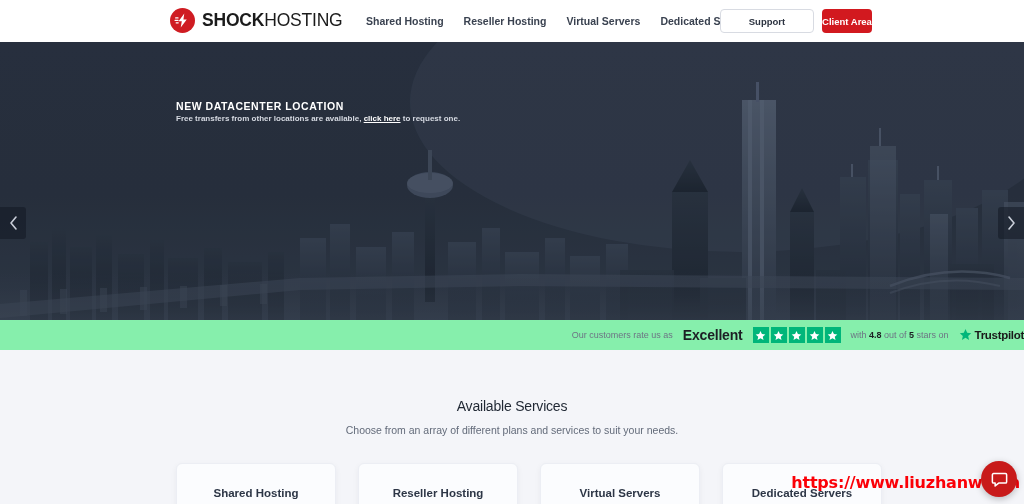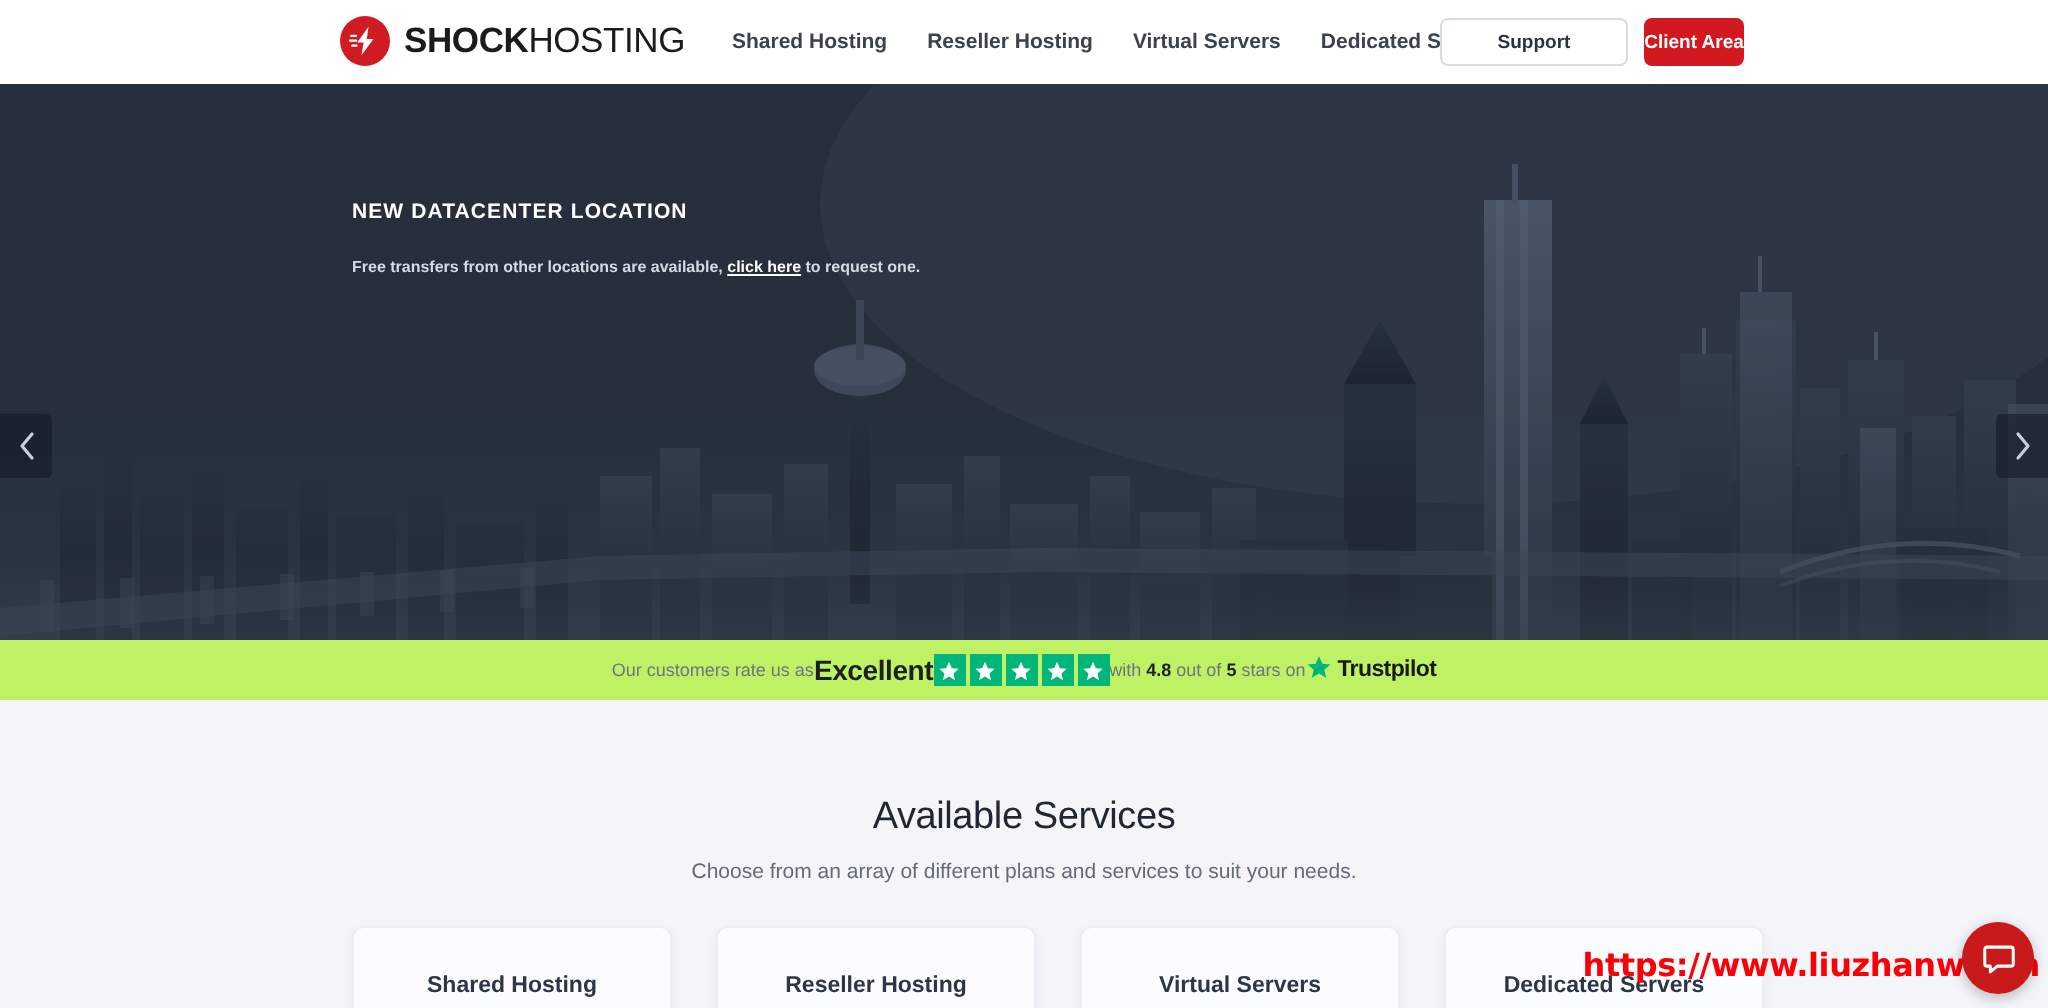--- a/index.html
+++ b/index.html
@@ -84,21 +84,21 @@
   .sky-svg { position: absolute; inset: 0; width: 100%; height: 100%; }
 
   .hero-content {
     position: absolute;
     left: 176px; top: 58px;
     width: 420px;
     z-index: 6;
   }
   .eyebrow {
     font-size: 10.5px; font-weight: 700; letter-spacing: 0.55px;
-    color: #ffffff; margin-bottom: 17px;
+    color: #ffffff; margin-bottom: 2px;
   }
   .hero-title {
     font-size: 29px; font-weight: 700; letter-spacing: -0.4px;
     color: #ffffff; line-height: 1.05; margin-bottom: 20px;
   }
   .hero-sub {
     font-size: 10.5px; color: #e6e9ef; line-height: 1.85;
     margin-bottom: 18px;
   }
   .hero-btns { display: flex; gap: 10px; margin-bottom: 13px; }
@@ -128,23 +128,23 @@
     background: rgba(18,24,34,0.55);
     display: flex; align-items: center; justify-content: center;
     color: #c9ced8; cursor: pointer; z-index: 8;
   }
   .arrow-left { left: 0; border-radius: 0 3px 3px 0; }
   .arrow-right { right: 0; border-radius: 3px 0 0 3px; }
   .arrow svg { display: block; }
 
   
   .trust-bar {
-    height: 30px; background: #bef264;
-    display: flex; align-items: center; justify-content: center;
-    gap: 0;
+    height: 30px; background: #86efac;
+    display: flex; align-items: center; justify-content: flex-end;
+    gap: 10px;
   }
   .trust-lead { font-size: 9px; color: #6d7484; }
   .trust-word { font-size: 14px; font-weight: 700; color: #1d1f24; letter-spacing: -0.2px; }
   .stars { display: flex; gap: 2px; }
   .star-box {
     width: 16px; height: 16px; background: #00b67a;
     display: flex; align-items: center; justify-content: center;
   }
   .star-box svg { display: block; }
   .trust-tail { font-size: 9px; color: #6d7484; }
@@ -152,21 +152,21 @@
   .tp-logo { display: flex; align-items: center; gap: 3px; }
   .tp-logo span { font-size: 11.5px; font-weight: 700; color: #191919; letter-spacing: -0.3px; }
 
   
   .services {
     height: 154px; background: #f4f5f9;
     position: relative;
   }
   .services-title {
     text-align: center; padding-top: 48px;
-    font-size: 19px; font-weight: 400; color: #1f2733;
+    font-size: 14px; font-weight: 400; color: #1f2733;
     letter-spacing: -0.2px;
   }
   .services-sub {
     text-align: center; margin-top: 10px;
     font-size: 10.5px; color: #636b7a;
   }
   .cards {
     position: absolute; left: 176px; top: 113px;
     display: flex; gap: 22px;
   }

